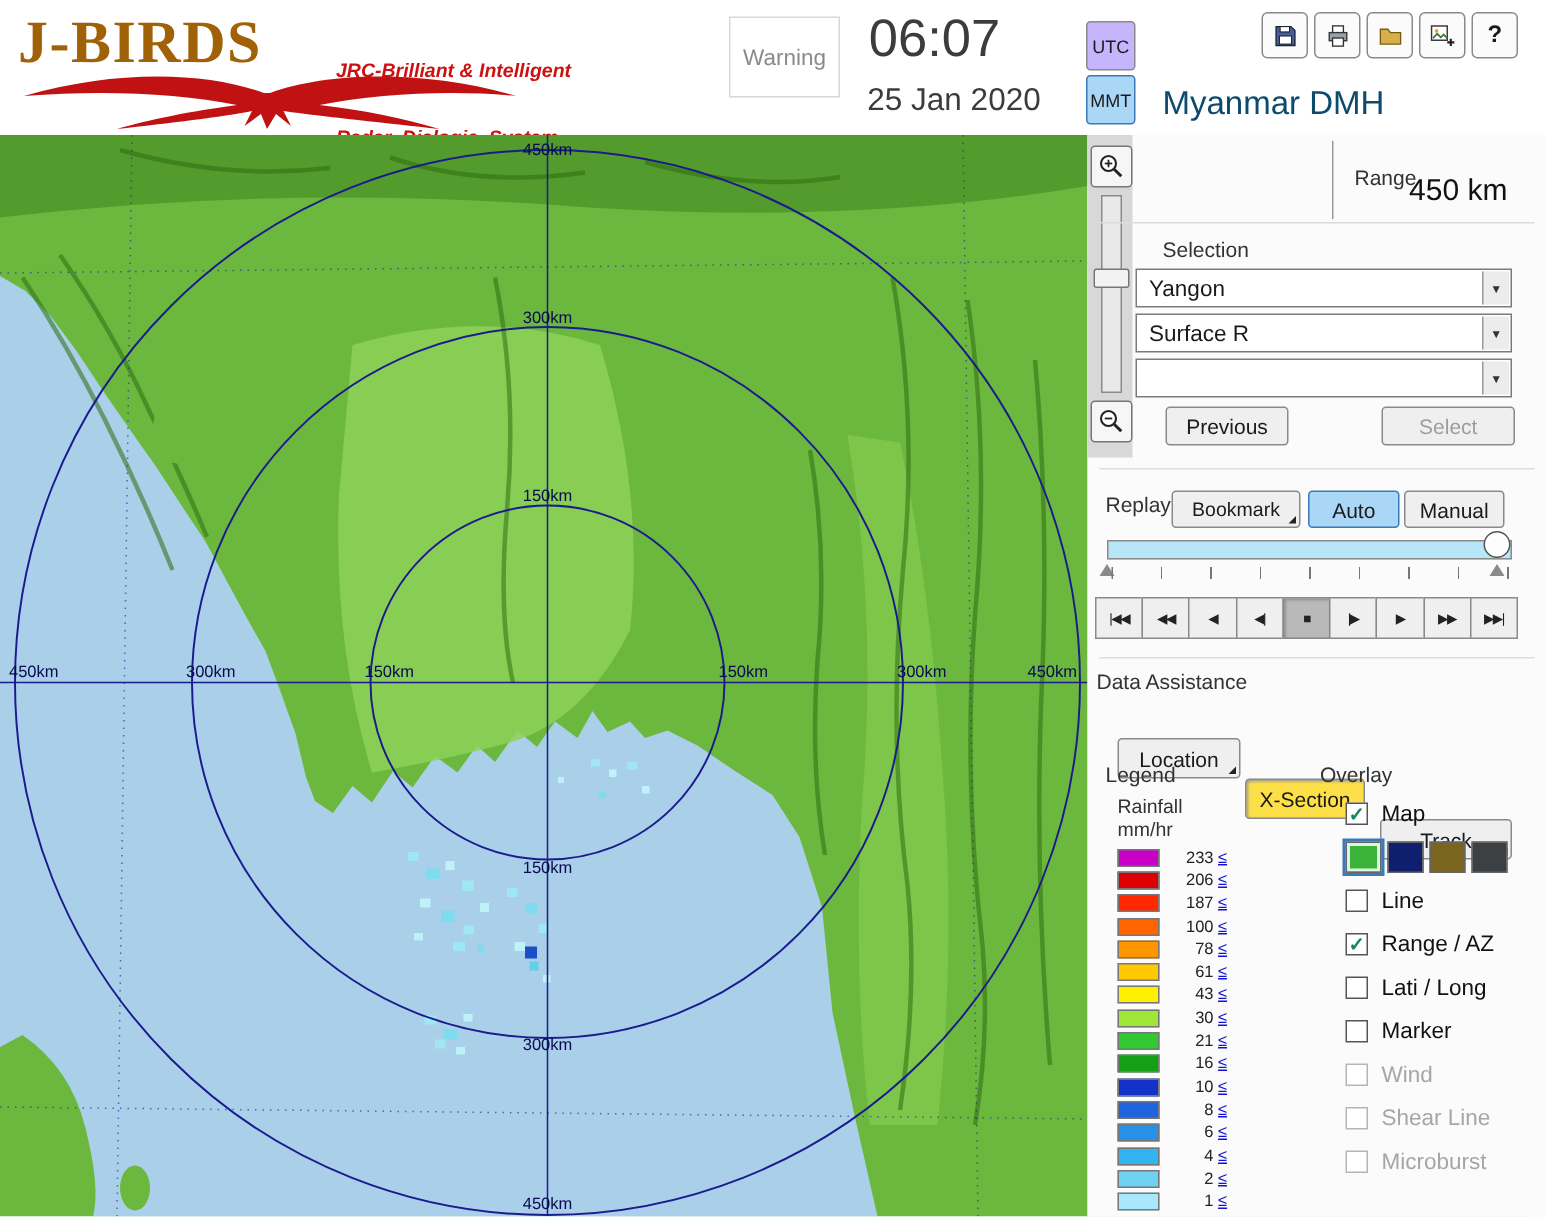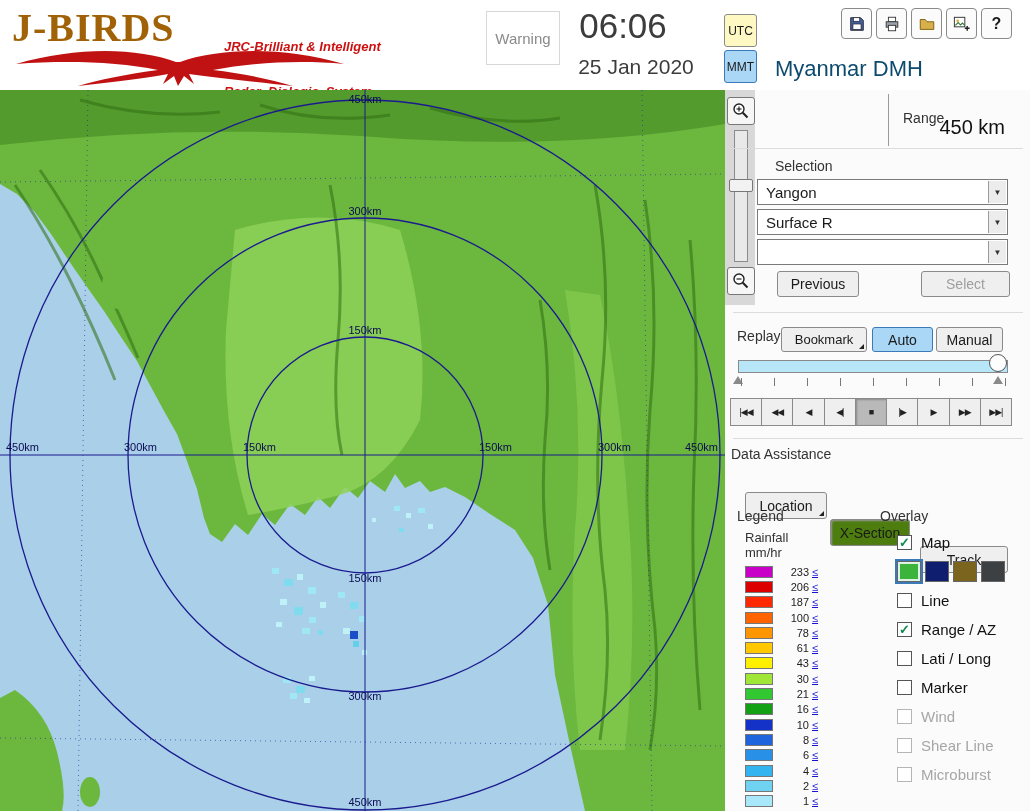--- a/index.html
+++ b/index.html
@@ -11,21 +11,21 @@
               font-size:40px;color:#a16207;letter-spacing:1px;}
   .logo-sub{position:absolute;left:224px;top:9px;color:#cc1111;font-weight:bold;font-style:italic;
             font-size:13px;line-height:15px;white-space:pre;}
   .eagle{position:absolute;left:8px;top:46px;}
   .warning-box{position:absolute;left:486px;top:11px;width:72px;height:52px;background:#fff;
                border:1px solid #d8d8d8;display:flex;align-items:center;justify-content:center;
                color:#8a8a8a;font-size:15px;}
   .clock-time{position:absolute;left:568px;top:6px;width:110px;text-align:center;font-size:35px;color:#3c3c3c;}
   .clock-date{position:absolute;left:556px;top:55px;width:160px;text-align:center;font-size:21px;color:#3c3c3c;}
   .tz-btn{position:absolute;left:724px;width:31px;height:31px;display:flex;align-items:center;justify-content:center;
-          font-size:12px;border:1px solid #8a8a8a;border-radius:3px;background:#fef9c3;cursor:pointer;}
+          font-size:12px;border:1px solid #8a8a8a;border-radius:3px;background:#c4b5fd;cursor:pointer;}
   .tz-btn.sel{background:#a9d7f5;border-color:#3a7ab8;}
   .hicon{position:absolute;top:8px;width:29px;height:29px;background:#fbfbfb;border:1px solid #8a8a8a;
          border-radius:4px;display:flex;align-items:center;justify-content:center;cursor:pointer;font-weight:bold;}
   .station{position:absolute;left:775px;top:56px;font-size:22px;color:#0c4a6e;}
   
   .map{position:absolute;left:0;top:90px;width:725px;height:721px;background:#84cc16;}
   
   .panel{position:absolute;left:725px;top:90px;width:305px;height:721px;background:#fbfbfb;}
   .zoomcol{position:absolute;left:0;top:0;width:30px;height:215px;background:#d8d8d8;}
   .zoombtn{position:absolute;left:2px;width:26px;height:26px;background:#f6f6f6;border:1px solid #777;
@@ -39,21 +39,21 @@
   .range-value{position:absolute;left:120px;top:26px;width:160px;text-align:right;font-size:20px;color:#111;}
   .sec-label{position:absolute;font-size:14px;color:#333;}
   .dd{position:absolute;left:32px;width:251px;height:26px;background:#fff;border:1px solid #7a7a7a;
       display:flex;align-items:center;padding-left:8px;box-sizing:border-box;font-size:15px;cursor:pointer;}
   .dd-arrow{position:absolute;right:1px;top:1px;bottom:1px;width:17px;background:#ececec;border-left:1px solid #9a9a9a;
             display:flex;align-items:center;justify-content:center;font-size:8px;color:#333;}
   .btn{position:absolute;background:#efefef;border:1px solid #8a8a8a;border-radius:3px;
        display:flex;align-items:center;justify-content:center;font-size:14px;cursor:pointer;box-sizing:border-box;}
   .btn.disabled{color:#9e9e9e;}
   .btn.sel{background:#a9d7f5;border-color:#3a7ab8;}
-  .btn.pressed{background:#4d7c0f;box-shadow:inset 1px 1px 2px #9a9a9a;}
+  .btn.pressed{background:#fde047;box-shadow:inset 1px 1px 2px #9a9a9a;}
   .cornered{position:relative;}
   .cornered::after{content:"";position:absolute;right:2px;bottom:2px;width:0;height:0;
                    border-left:5px solid transparent;border-bottom:5px solid #222;}
   .slider{position:absolute;left:13px;top:270px;width:270px;height:13px;background:#b6e6f8;
           border:1px solid #8a8a8a;box-sizing:border-box;}
   .shandle{position:absolute;left:264px;top:264px;width:16px;height:16px;border-radius:50%;
            background:#fdfdfd;border:1px solid #555;cursor:grab;}
   .smark{position:absolute;width:0;height:0;border-left:5px solid transparent;border-right:5px solid transparent;
          border-bottom:8px solid #8a8a8a;}
   .ticks{position:absolute;left:16px;top:288px;width:266px;height:8px;
@@ -92,21 +92,21 @@
       <div>Radar  Dialogic  System</div>
     </div>
     <svg class="eagle" width="340" height="40" viewBox="0 0 340 40">
       <path fill="#c01212" d="M168,16 C130,2 70,0 8,18 C60,14 110,16 150,24 C120,28 90,34 70,40
         C105,36 140,32 160,28 L155,38 L166,30 L170,40 L176,30 L186,38 L181,28
         C210,32 250,36 285,40 C262,33 232,27 205,24 C245,16 295,14 336,18 C275,0 210,2 172,16 Z"></path>
     </svg>
     <div class="warning-box">
       <span>Warning</span>
     </div>
-    <div class="clock-time">06:06</div>
+    <div class="clock-time">06:07</div>
     <div class="clock-date">25 Jan 2020</div>
     <div class="tz-btn" style="top:14px;">UTC</div>
     <div class="tz-btn sel" style="top:50px;">MMT</div>
 
     <div class="hicon" style="left:841px;">
       <svg width="18" height="18" viewBox="0 0 20 20">
         <path d="M3,3 h11 l3,3 v11 h-14 z" fill="#44609c" stroke="#223" stroke-width="1"></path>
         <rect x="6" y="3" width="7" height="4" fill="#fff" stroke="#223" stroke-width="0.8"></rect>
         <rect x="5.5" y="10" width="9" height="6" fill="#fff" stroke="#223" stroke-width="0.8"></rect>
       </svg>

